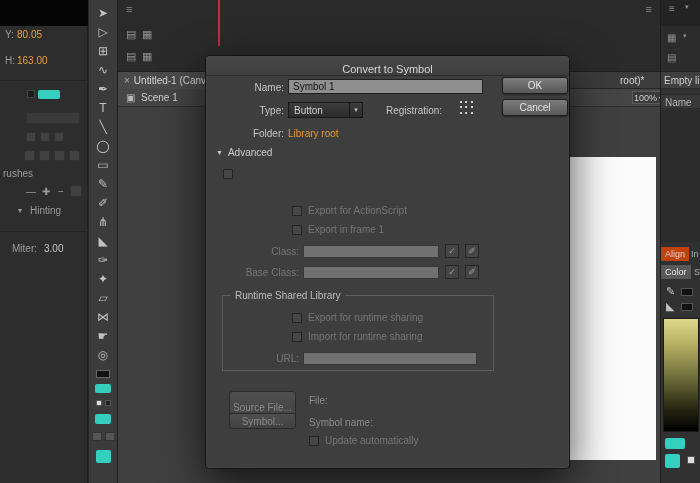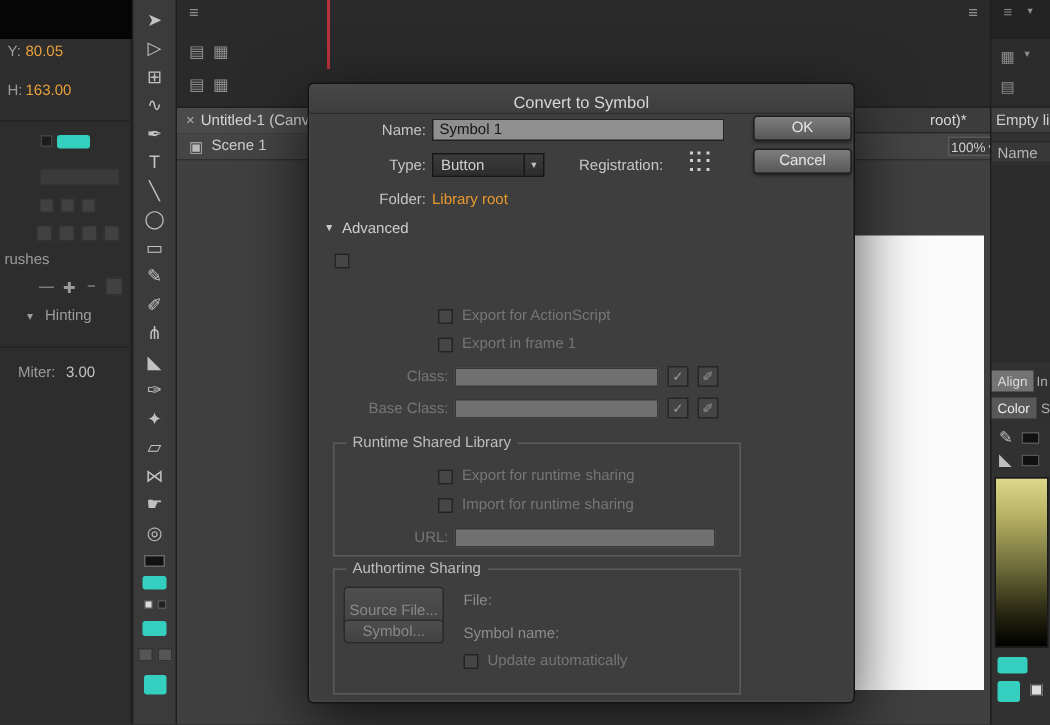--- a/index.html
+++ b/index.html
@@ -36,21 +36,21 @@
   #editbar{left:118px;top:89px;width:542px;height:18px;background:#454545;border-bottom:1px solid #2f2f2f}
   #zoombox{left:514px;top:2px;width:32px;height:13px;background:#3a3a3a;border:1px solid #5a5a5a;display:flex;align-items:center;justify-content:center;gap:2px;font-size:9px;color:#cfcfcf}
 
   
   #pasteboard{left:118px;top:107px;width:542px;height:376px;background:#404040}
   #stage{left:122px;top:50px;width:416px;height:303px;background:#fbfbfb}
 
   
   #right-panel{left:660px;top:0;width:40px;height:483px;background:#313131;border-left:1px solid #1d1d1d;overflow:hidden}
   .rp-icon{font-size:10px;color:#8f8f8f}
-  .rp-tab{font-size:9px;color:#dadada;background:#737373;padding:2px 4px;display:inline-block}
+  .rp-tab{font-size:9px;color:#dadada;background:#c2410c;padding:2px 4px;display:inline-block}
   .rp-tab.active{background:#585858;color:#ececec}
   #gradient{left:2px;top:318px;width:36px;height:114px;background:linear-gradient(180deg,#ded98a 0%,#b7b163 22%,#6f6e3b 52%,#23220f 82%,#000 100%);border:1px solid #1a1a1a}
 
   
   #dialog{left:205px;top:55px;width:365px;height:414px;background:#3e3e3e;border:1px solid #141414;border-radius:4px;box-shadow:0 0 0 1px rgba(255,255,255,.04) inset,0 14px 44px rgba(0,0,0,.7);z-index:10}
   #dlg-title{left:0;top:0;width:100%;height:20px;background:linear-gradient(#484848,#3e3e3e);border-bottom:1px solid #2c2c2c;border-radius:4px 4px 0 0;display:flex;align-items:flex-end;justify-content:center;font-size:11px;color:#d6d6d6}
   .lbl{font-size:10px;color:#c6c6c6;white-space:nowrap}
   .lbl-r{text-align:right}
   .dis-txt{font-size:10px;color:#767676;white-space:nowrap}
   .nfield{background:#8f8f8f;border:1px solid #202020;font-size:10px;color:#151515;display:flex;align-items:center;padding:0 4px}
@@ -273,23 +273,20 @@
       <span class="cb"></span>
       <span class="dis-txt">Import for runtime sharing</span>
     </div>
     <div class="cbrow abs" style="left:86px;top:256px">
       <span class="cb"></span>
       <span class="dis-txt">Export for runtime sharing</span>
     </div>
     <span class="dis-txt lbl-r abs" style="left:20px;top:297px;width:73px">URL:</span>
     <div class="dfield abs" style="left:97px;top:296px;width:174px;height:13px"></div>
 
-    <div class="group abs" style="left:16px;top:323px;width:272px;height:84px">
-      <span class="gtitle">Authortime Sharing</span>
-    </div>
     <div class="btn dis abs" style="left:23px;top:335px;width:67px;height:32px">Source File...</div>
     <span class="dis-txt abs" style="left:103px;top:339px;color:#8d8d8d">File:</span>
     <div class="btn dis abs" style="left:23px;top:357px;width:67px;height:16px">Symbol...</div>
     <span class="dis-txt abs" style="left:103px;top:361px;color:#8d8d8d">Symbol name:</span>
     <div class="cbrow abs" style="left:103px;top:379px">
       <span class="cb"></span>
       <span class="dis-txt">Update automatically</span>
     </div>
   </div>
 

